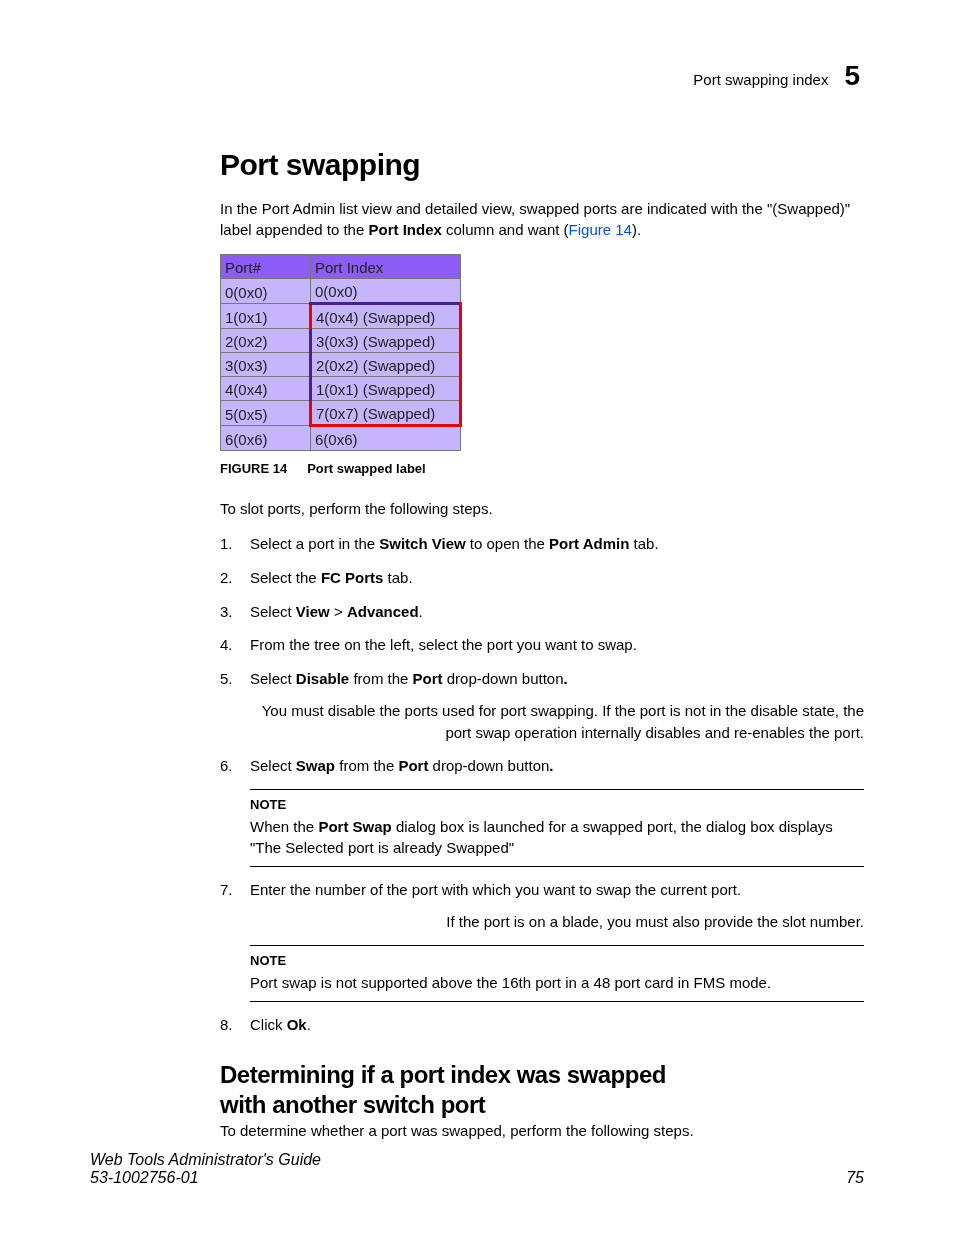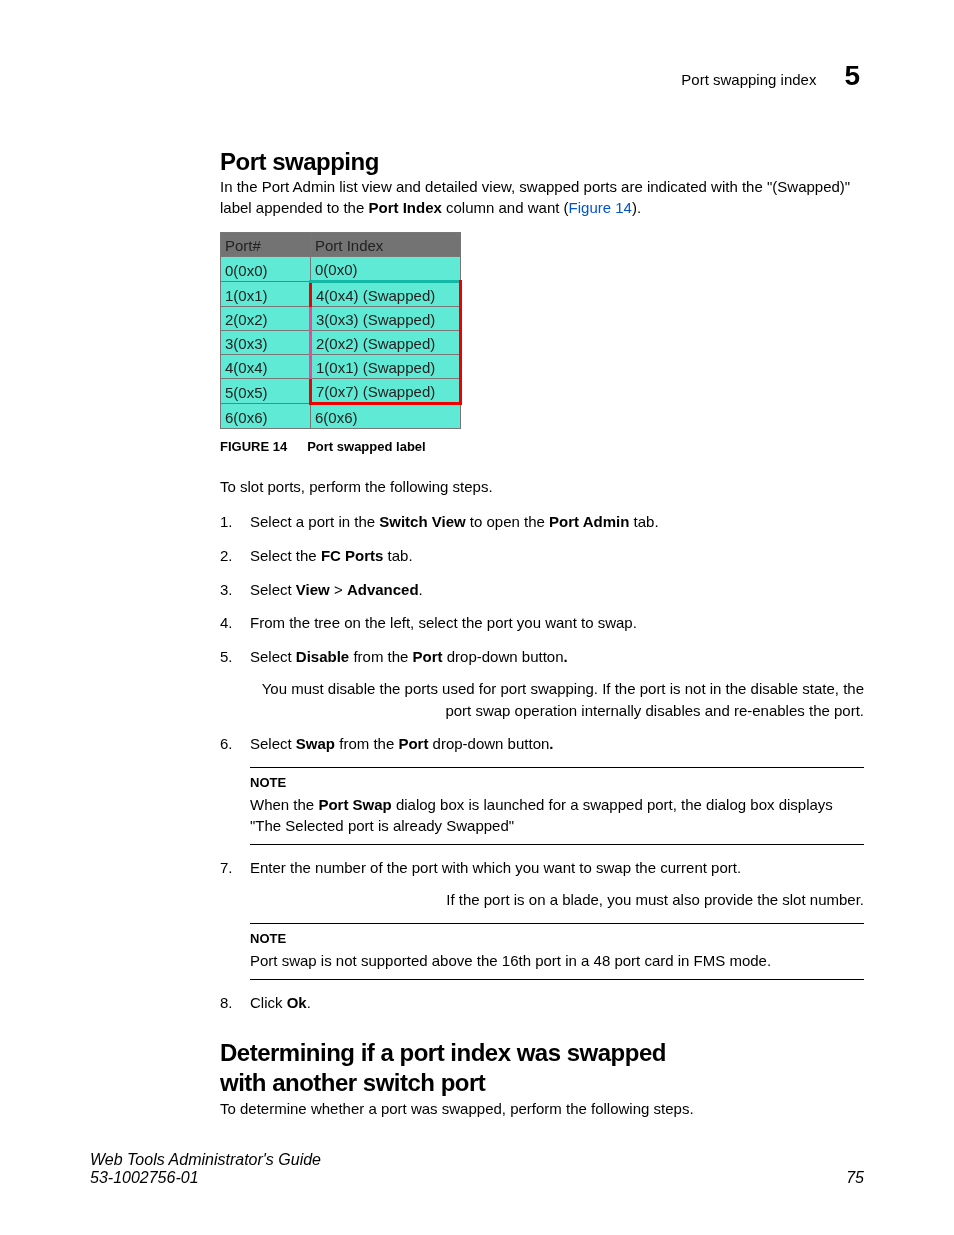--- a/index.html
+++ b/index.html
@@ -9,40 +9,41 @@
     background: #fff;
     font-family: Arial, Helvetica, sans-serif;
     color: #000;
     position: relative;
     padding: 60px 90px 60px 90px;
   }
   .header-row {
     display: flex;
     justify-content: flex-end;
     align-items: baseline;
-    gap: 28px;
+    gap: 16px;
     margin-bottom: 56px;
     padding-right: 4px;
   }
   .header-text {
     font-size: 15px;
   }
   .chapter-num {
     font-size: 28px;
     font-weight: 600;
     font-family: "Arial Narrow", Arial, sans-serif;
   }
   .content {
     margin-left: 130px;
     margin-right: 0;
   }
   h2.section {
     font-family: "Arial Narrow", Arial, sans-serif;
-    font-size: 24px;
+    font-size: 30px;
     font-weight: 600;
+    margin-bottom: 16px;
     letter-spacing: -0.5px;
   }
   p.body {
     font-size: 15px;
     line-height: 1.4;
     margin-bottom: 14px;
   }
   .bold { font-weight: 700; }
   .link { color: #0055cc; }
   
@@ -50,31 +51,31 @@
     border-collapse: collapse;
     margin-bottom: 10px;
   }
   .port-table th, .port-table td {
     border: 1px solid #777;
     font-family: "Arial", sans-serif;
     font-size: 15px;
     font-weight: 400;
     text-align: left;
     padding: 4px 6px 2px 4px;
-    background: #5eead4;
+    background: #c4b5fd;
     color: #222;
     white-space: nowrap;
   }
   .port-table th {
-    background: #737373;
+    background: #8b5cf6;
   }
   .col-port { width: 90px; }
   .col-index { width: 150px; }
-  .red-box-top td:last-child { border-top: 3px solid #14b8a6; border-left: 3px solid #e00; border-right: 3px solid #e00; margin-top: 15px; }
-  .red-box-mid td:last-child { border-left: 3px solid #ec4899; border-right: 3px solid #e00; }
+  .red-box-top td:last-child { border-top: 3px solid #4c1d95; border-left: 3px solid #e00; border-right: 3px solid #e00; margin-top: 15px; }
+  .red-box-mid td:last-child { border-left: 3px solid #4c1d95; border-right: 3px solid #e00; }
   .red-box-bot td:last-child { border-left: 3px solid #e00; border-right: 3px solid #e00; border-bottom: 3px solid #e00; }
   .fig-caption {
     font-size: 13px;
     margin-bottom: 22px;
   }
   .fig-caption .label { font-weight: 700; margin-right: 20px; }
   ol.steps {
     list-style: none;
     counter-reset: step;
     margin: 0 0 24px 0;

